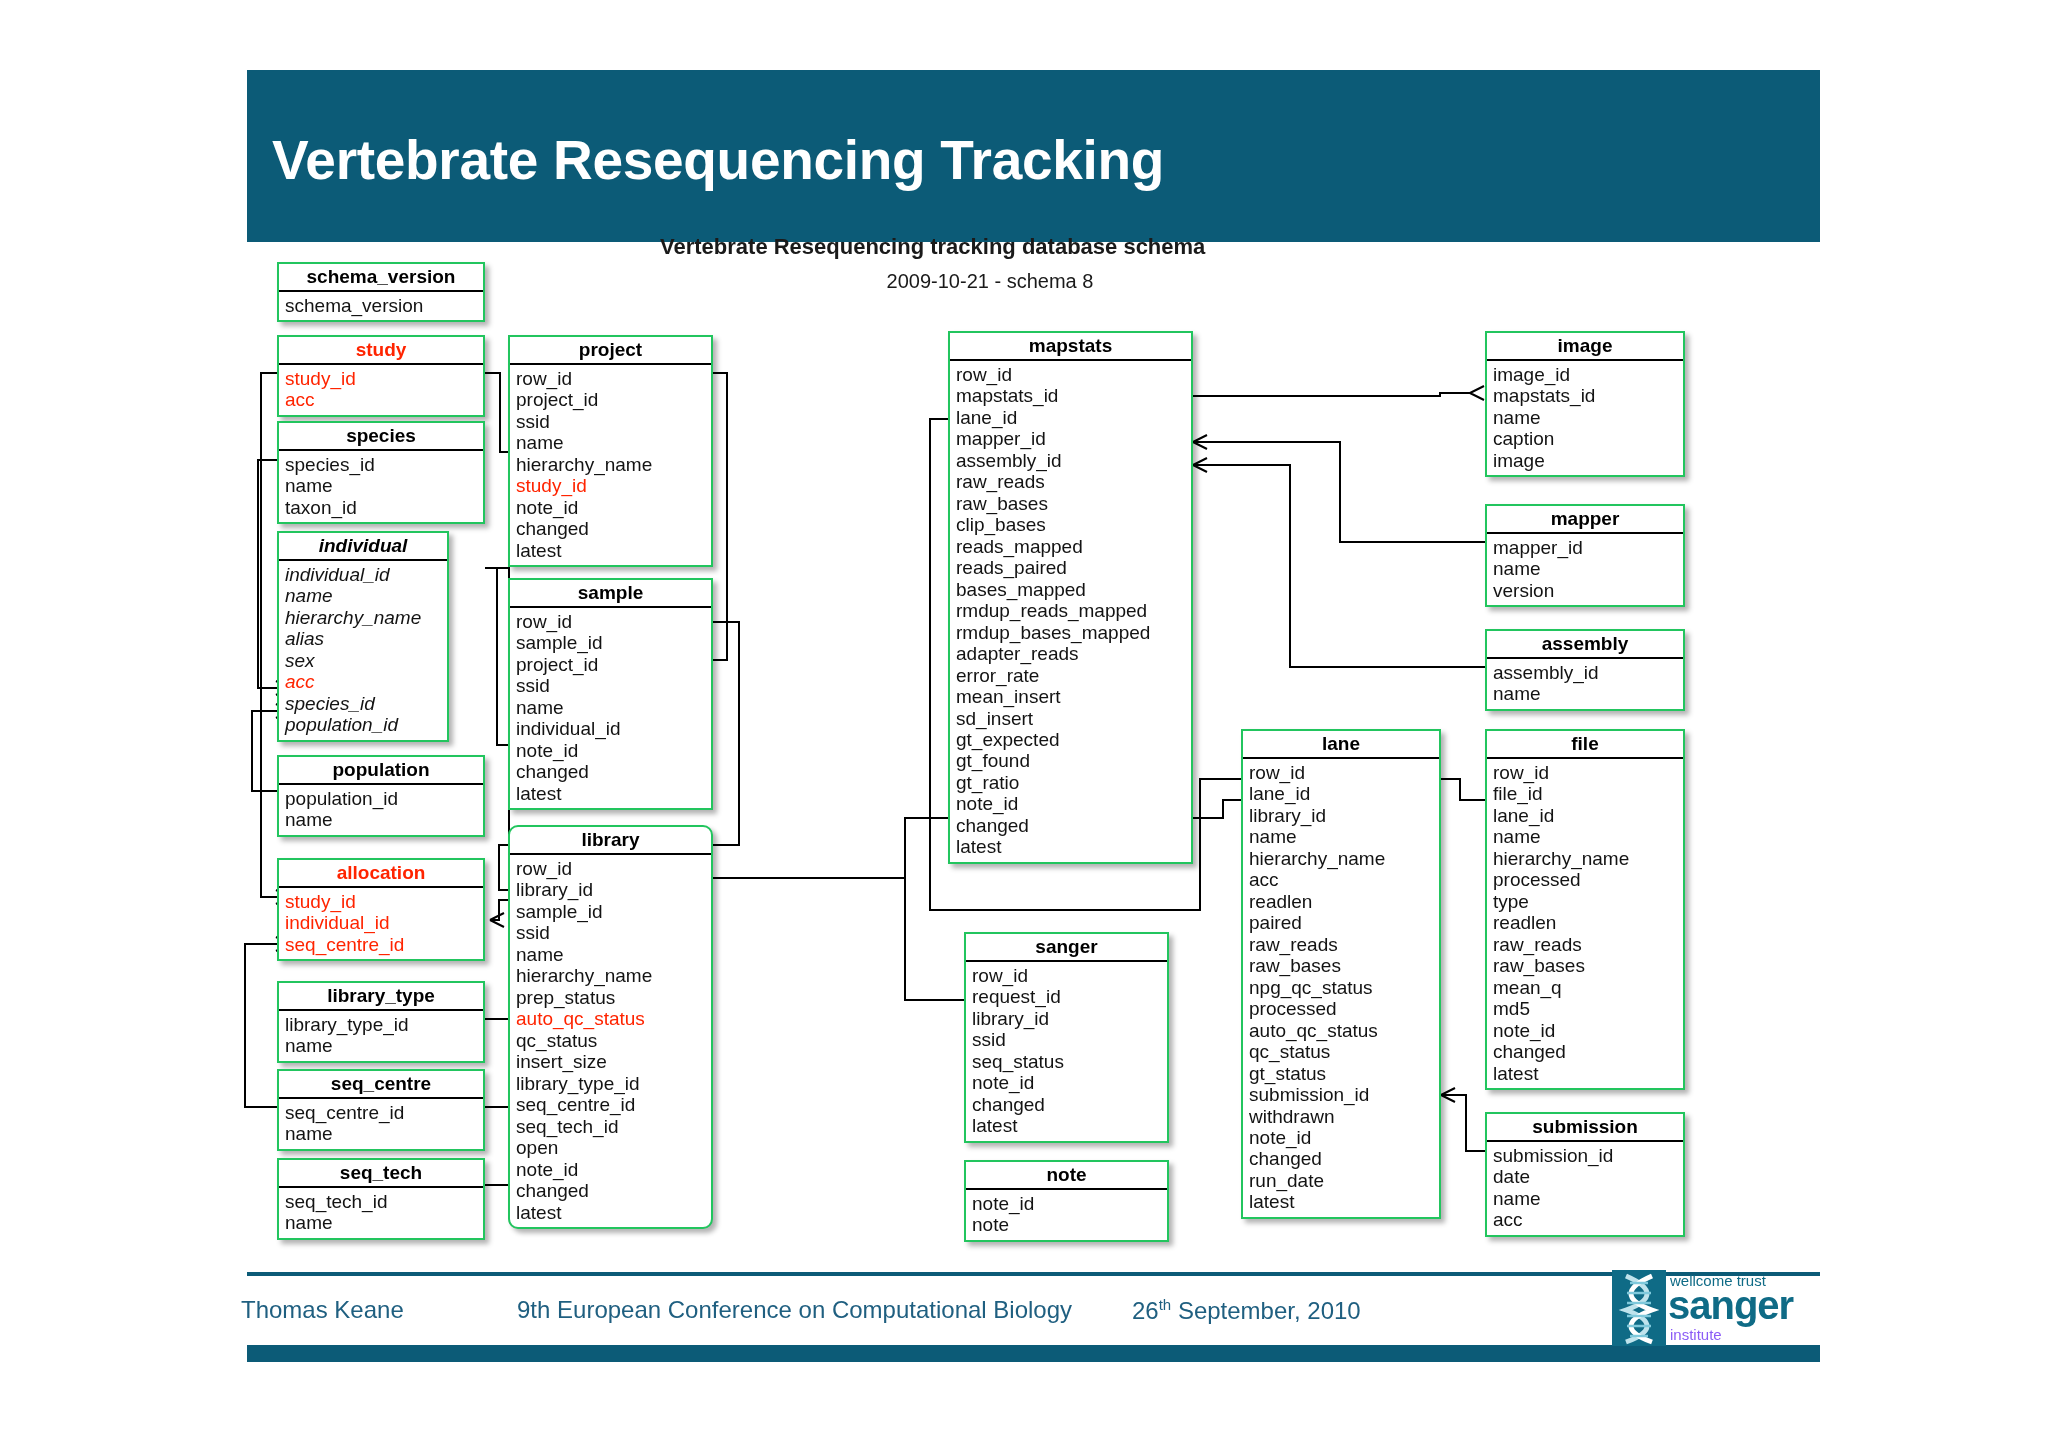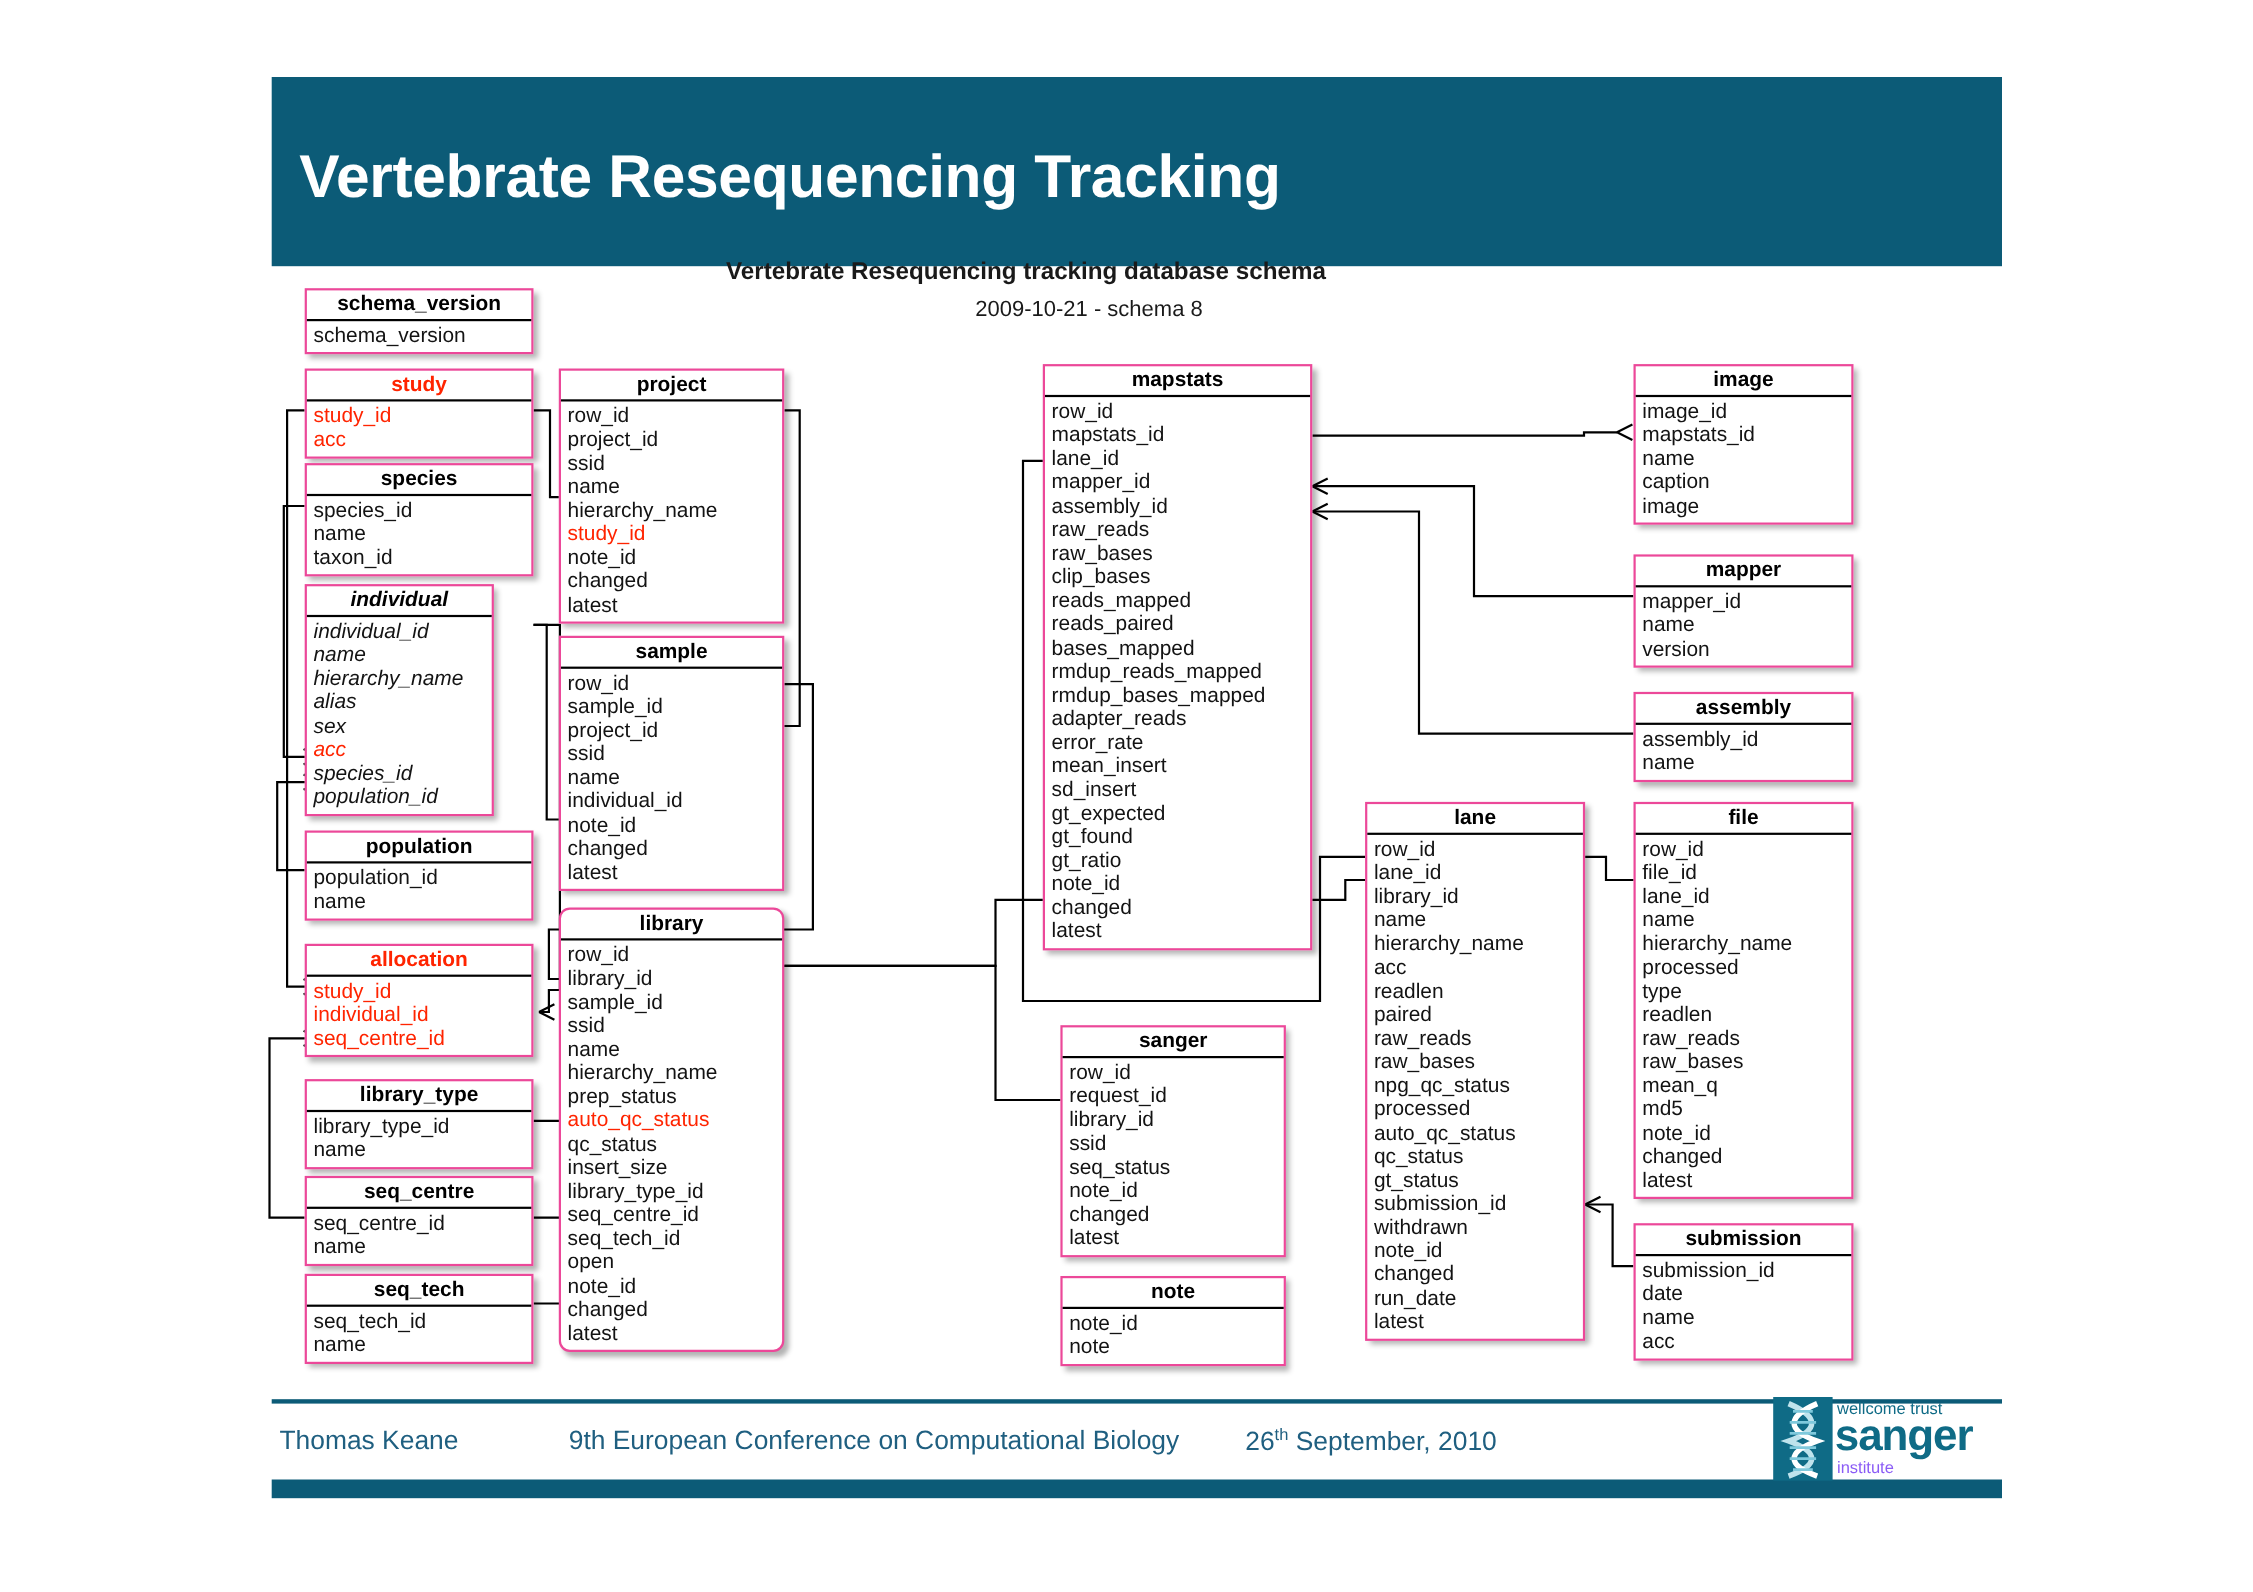--- a/index.html
+++ b/index.html
@@ -25,21 +25,21 @@
     position:absolute;left:660px;top:234px;width:660px;text-align:left;
     font-size:22px;font-weight:bold;color:#1a1a1a;white-space:nowrap;
   }
   #schema-subtitle{
     position:absolute;left:660px;top:270px;width:660px;text-align:center;
     font-size:20px;color:#1a1a1a;white-space:nowrap;
   }
 
   
   .er-table{
-    position:absolute;background:#ffffff;border:2px solid #ec4899;
+    position:absolute;background:#ffffff;border:2px solid #22c55e;
     box-shadow:4px 4px 5px rgba(0,0,0,0.30);
     box-sizing:border-box;
   }
   .er-title{
     text-align:center;font-weight:bold;font-size:19px;color:#000;
     padding:3px 4px 4px 4px;border-bottom:2px solid #000;line-height:1.0;
     white-space:nowrap;
   }
   .er-title.red{color:#ff2400;}
   .er-fields{padding:3px 0 4px 0;}
@@ -55,21 +55,21 @@
   
   #footer-rule-top{
     position:absolute;left:247px;top:1272px;width:1573px;height:4px;background:#0c5b77;
   }
   #footer-rule-bottom{
     position:absolute;left:247px;top:1345px;width:1573px;height:17px;background:#0c5b77;
   }
   .footer-text{
     position:absolute;top:1296px;font-size:24px;color:#1f5f80;white-space:nowrap;
   }
-  #footer-author{left:254px;}
+  #footer-author{left:241px;}
   #footer-conference{left:517px;}
   #footer-date{left:1132px;}
   #footer-date sup{font-size:15px;vertical-align:super;}
 
   
   #sanger-logo{position:absolute;left:1612px;top:1270px;width:202px;height:76px;}
   .logo-mark{
     position:absolute;left:0;top:0;width:54px;height:76px;background:#0f6b86;
   }
   .logo-words{position:absolute;left:58px;top:0;width:144px;height:76px;}

